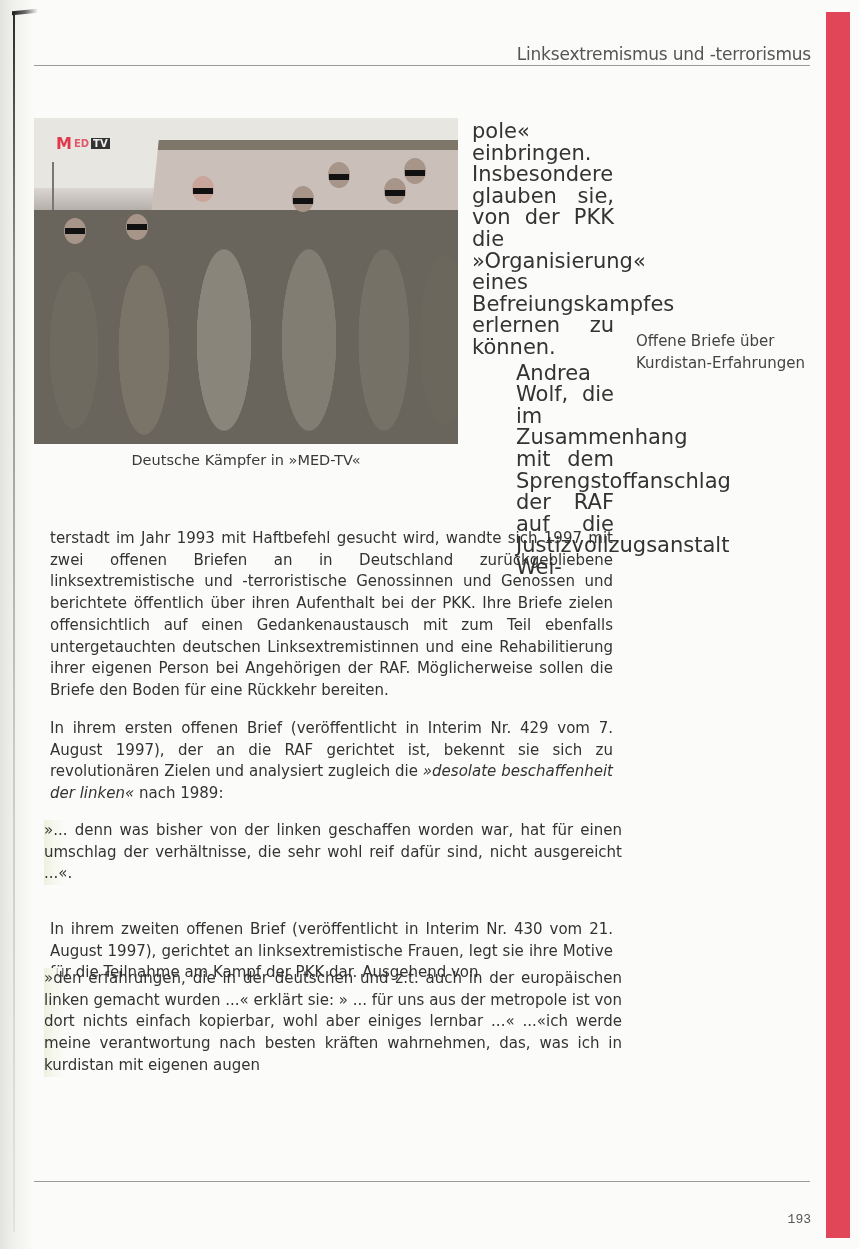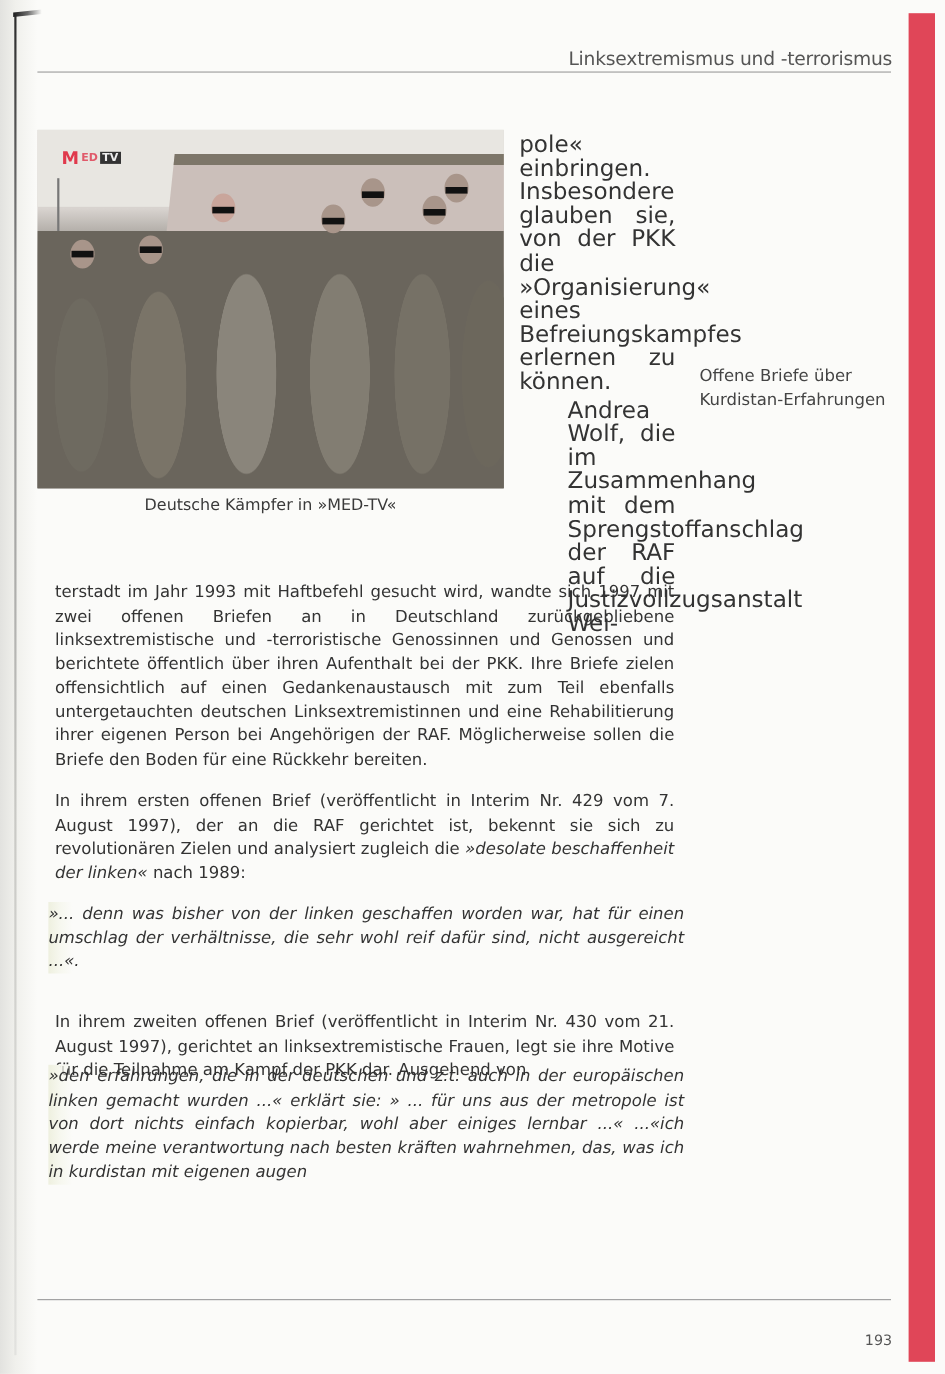--- a/index.html
+++ b/index.html
@@ -29,21 +29,21 @@
   .running-head {
     position:absolute; right:48px; top:44px;
     font-size:17px; color:#555; letter-spacing:-0.2px;
   }
   .rule {
     position:absolute; left:34px; width:776px; height:1px; background:#9a9a9a;
   }
   .rule.top { top:65px; }
   .rule.bottom { top:1181px; }
   .page-number {
-    position:absolute; right:48px; top:1212px; font-size:13px; color:#555;
+    position:absolute; right:48px; top:1212px; font-size:13px; color:#555;font-family:Liberation Mono, monospace;
   }
 
   
   .photo {
     position:absolute; left:34px; top:118px; width:424px; height:326px;
     overflow:hidden;
     background:linear-gradient(to bottom,#dedbd6 0%,#d8d3cf 22%,#8d8982 35%,#7b776f 60%,#5f5a52 100%);
   }
   .photo .sky { position:absolute; left:0; top:0; width:100%; height:70px; background:#e8e6e1; }
   .photo .wall {
@@ -92,21 +92,21 @@
   .body-text {
     position:absolute; left:34px; width:776px;
     font-size:15px; line-height:21.7px; color:#333; text-align:justify;
   }
   .body-text p { margin:16px; }
   .p1 { top:512px; width:595px; }
   .p2 { top:702px; width:595px; }
   .p3 { top:903px; width:595px; }
   .quote {
     position:absolute; left:44px; width:578px;
-    font-size:15px; line-height:21.7px; font-style:italic; color:#333;
+    font-size:15px; line-height:21.7px; color:#333;
     text-align:justify;
     background:linear-gradient(to right,#eef0df 0px,#f6f7ee 10px,transparent 22px);
   }
   .q1 { top:820px; }
   .q2 { top:968px; }
 </style>
 </head>
 <body>
 
 <div class="spine"></div>

